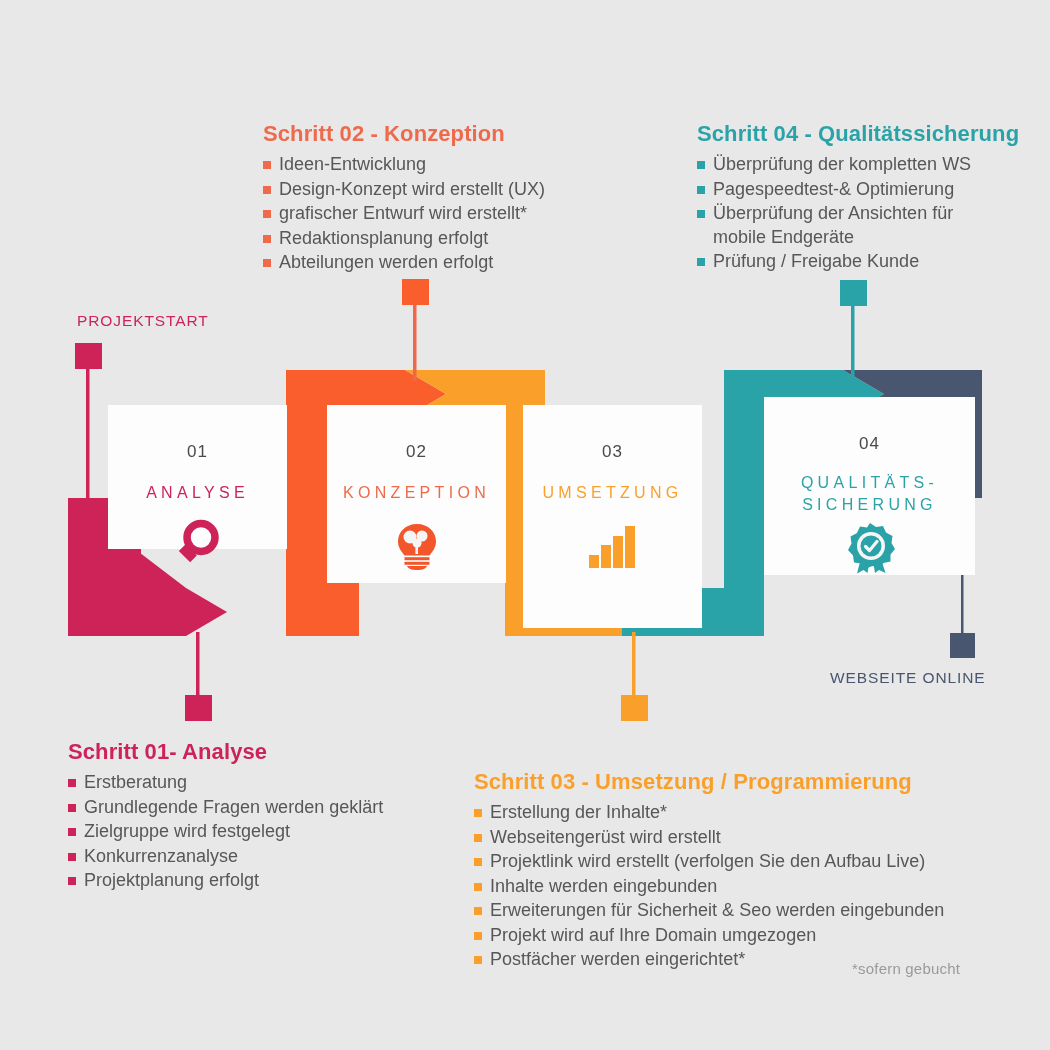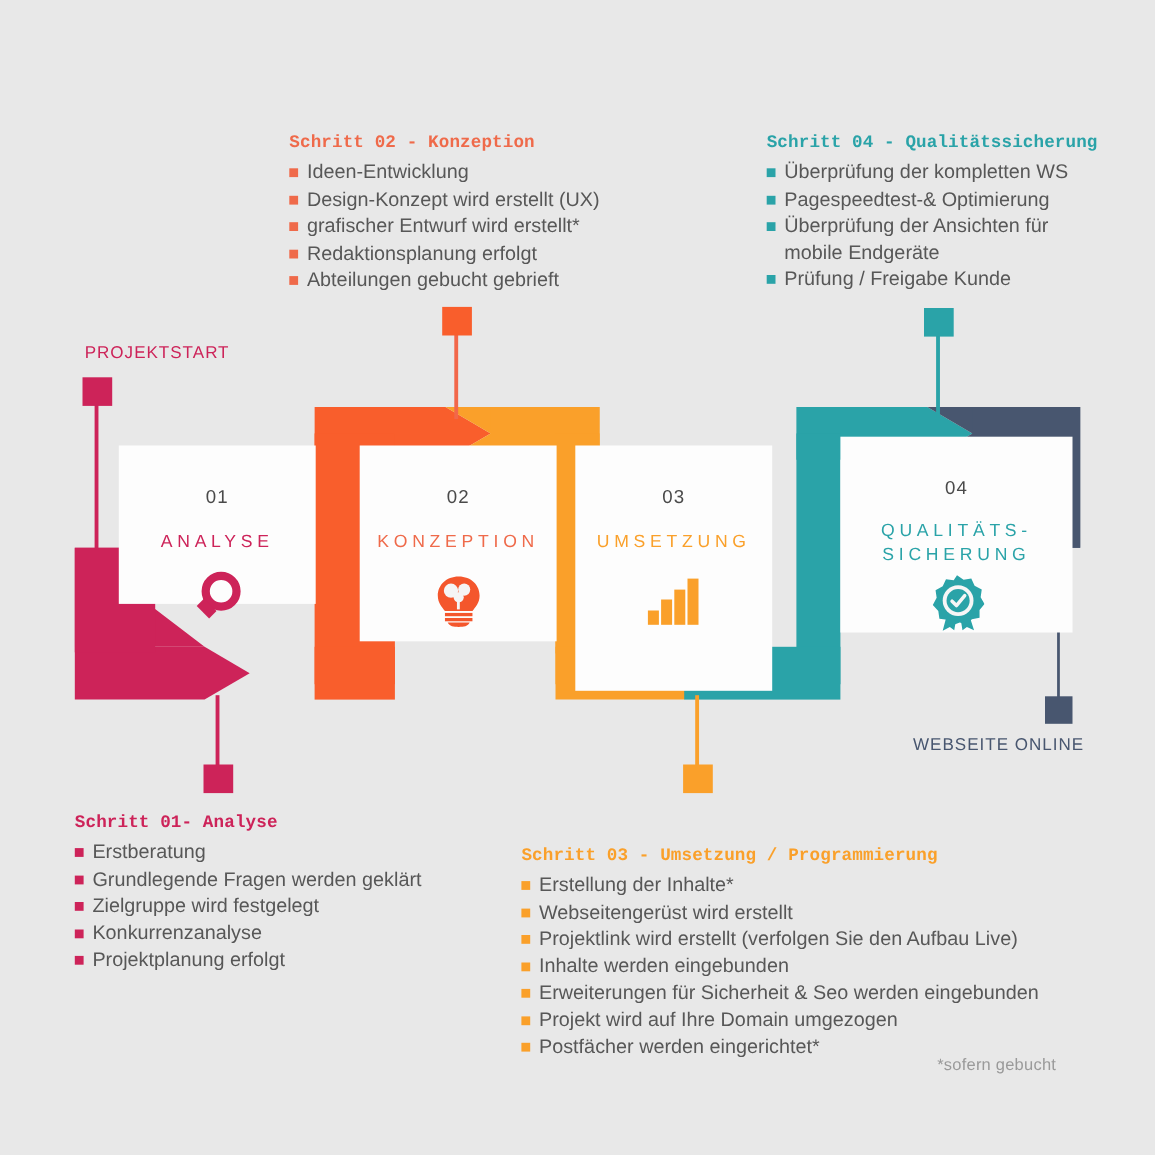--- a/index.html
+++ b/index.html
@@ -10,26 +10,25 @@
     font-family:"Liberation Sans", sans-serif;
     overflow:hidden;
     position:relative;
     color:#5a5a5a;
   }
   #stage{position:absolute;left:0;top:0;width:1050px;height:1050px;}
 
   
   .block{position:absolute;}
   .block .heading{
-    font-size:16px;
+    font-size:22px;
     font-weight:600;
     letter-spacing:.1px;
     margin:0 0 6px 0;
     white-space:nowrap;
-    font-family:Liberation Mono, monospace;
   }
   .block ul{list-style:none;margin:0;padding:0;}
   .block li{
     position:relative;
     padding-left:16px;
     font-size:18px;
     line-height:23.5px;
     color:#575757;
     margin-bottom:1px;
   }
@@ -195,21 +194,21 @@
   <div class="cap" style="left:77px;top:312px;color:#cd2359;text-align:right;">PROJEKTSTART</div>
   <div class="cap" style="left:830px;top:669px;color:#48566f;">WEBSEITE ONLINE</div>
 
   <div class="block" style="left:263px;top:121px;width:330px;">
     <div class="heading" style="color:#ef6a4a;">Schritt 02 - Konzeption</div>
     <ul>
       <li><span class="bullet" style="background:#ef6a4a;"></span><span>Ideen-Entwicklung</span></li>
       <li><span class="bullet" style="background:#ef6a4a;"></span><span>Design-Konzept wird erstellt (UX)</span></li>
       <li><span class="bullet" style="background:#ef6a4a;"></span><span>grafischer Entwurf wird erstellt*</span></li>
       <li><span class="bullet" style="background:#ef6a4a;"></span><span>Redaktionsplanung erfolgt</span></li>
-      <li><span class="bullet" style="background:#ef6a4a;"></span><span>Abteilungen gebucht gebrieft</span></li>
+      <li><span class="bullet" style="background:#ef6a4a;"></span><span>Abteilungen werden erfolgt</span></li>
     </ul>
   </div>
 
   <div class="block" style="left:697px;top:121px;width:310px;">
     <div class="heading" style="color:#2aa3a8;">Schritt 04 - Qualitätssicherung</div>
     <ul>
       <li><span class="bullet" style="background:#2aa3a8;"></span><span>Überprüfung der kompletten WS</span></li>
       <li><span class="bullet" style="background:#2aa3a8;"></span><span>Pagespeedtest-&amp; Optimierung</span></li>
       <li style="width:285px;"><span class="bullet" style="background:#2aa3a8;"></span><span>Überprüfung der Ansichten für mobile Endgeräte</span></li>
       <li><span class="bullet" style="background:#2aa3a8;"></span><span>Prüfung / Freigabe Kunde</span></li>

